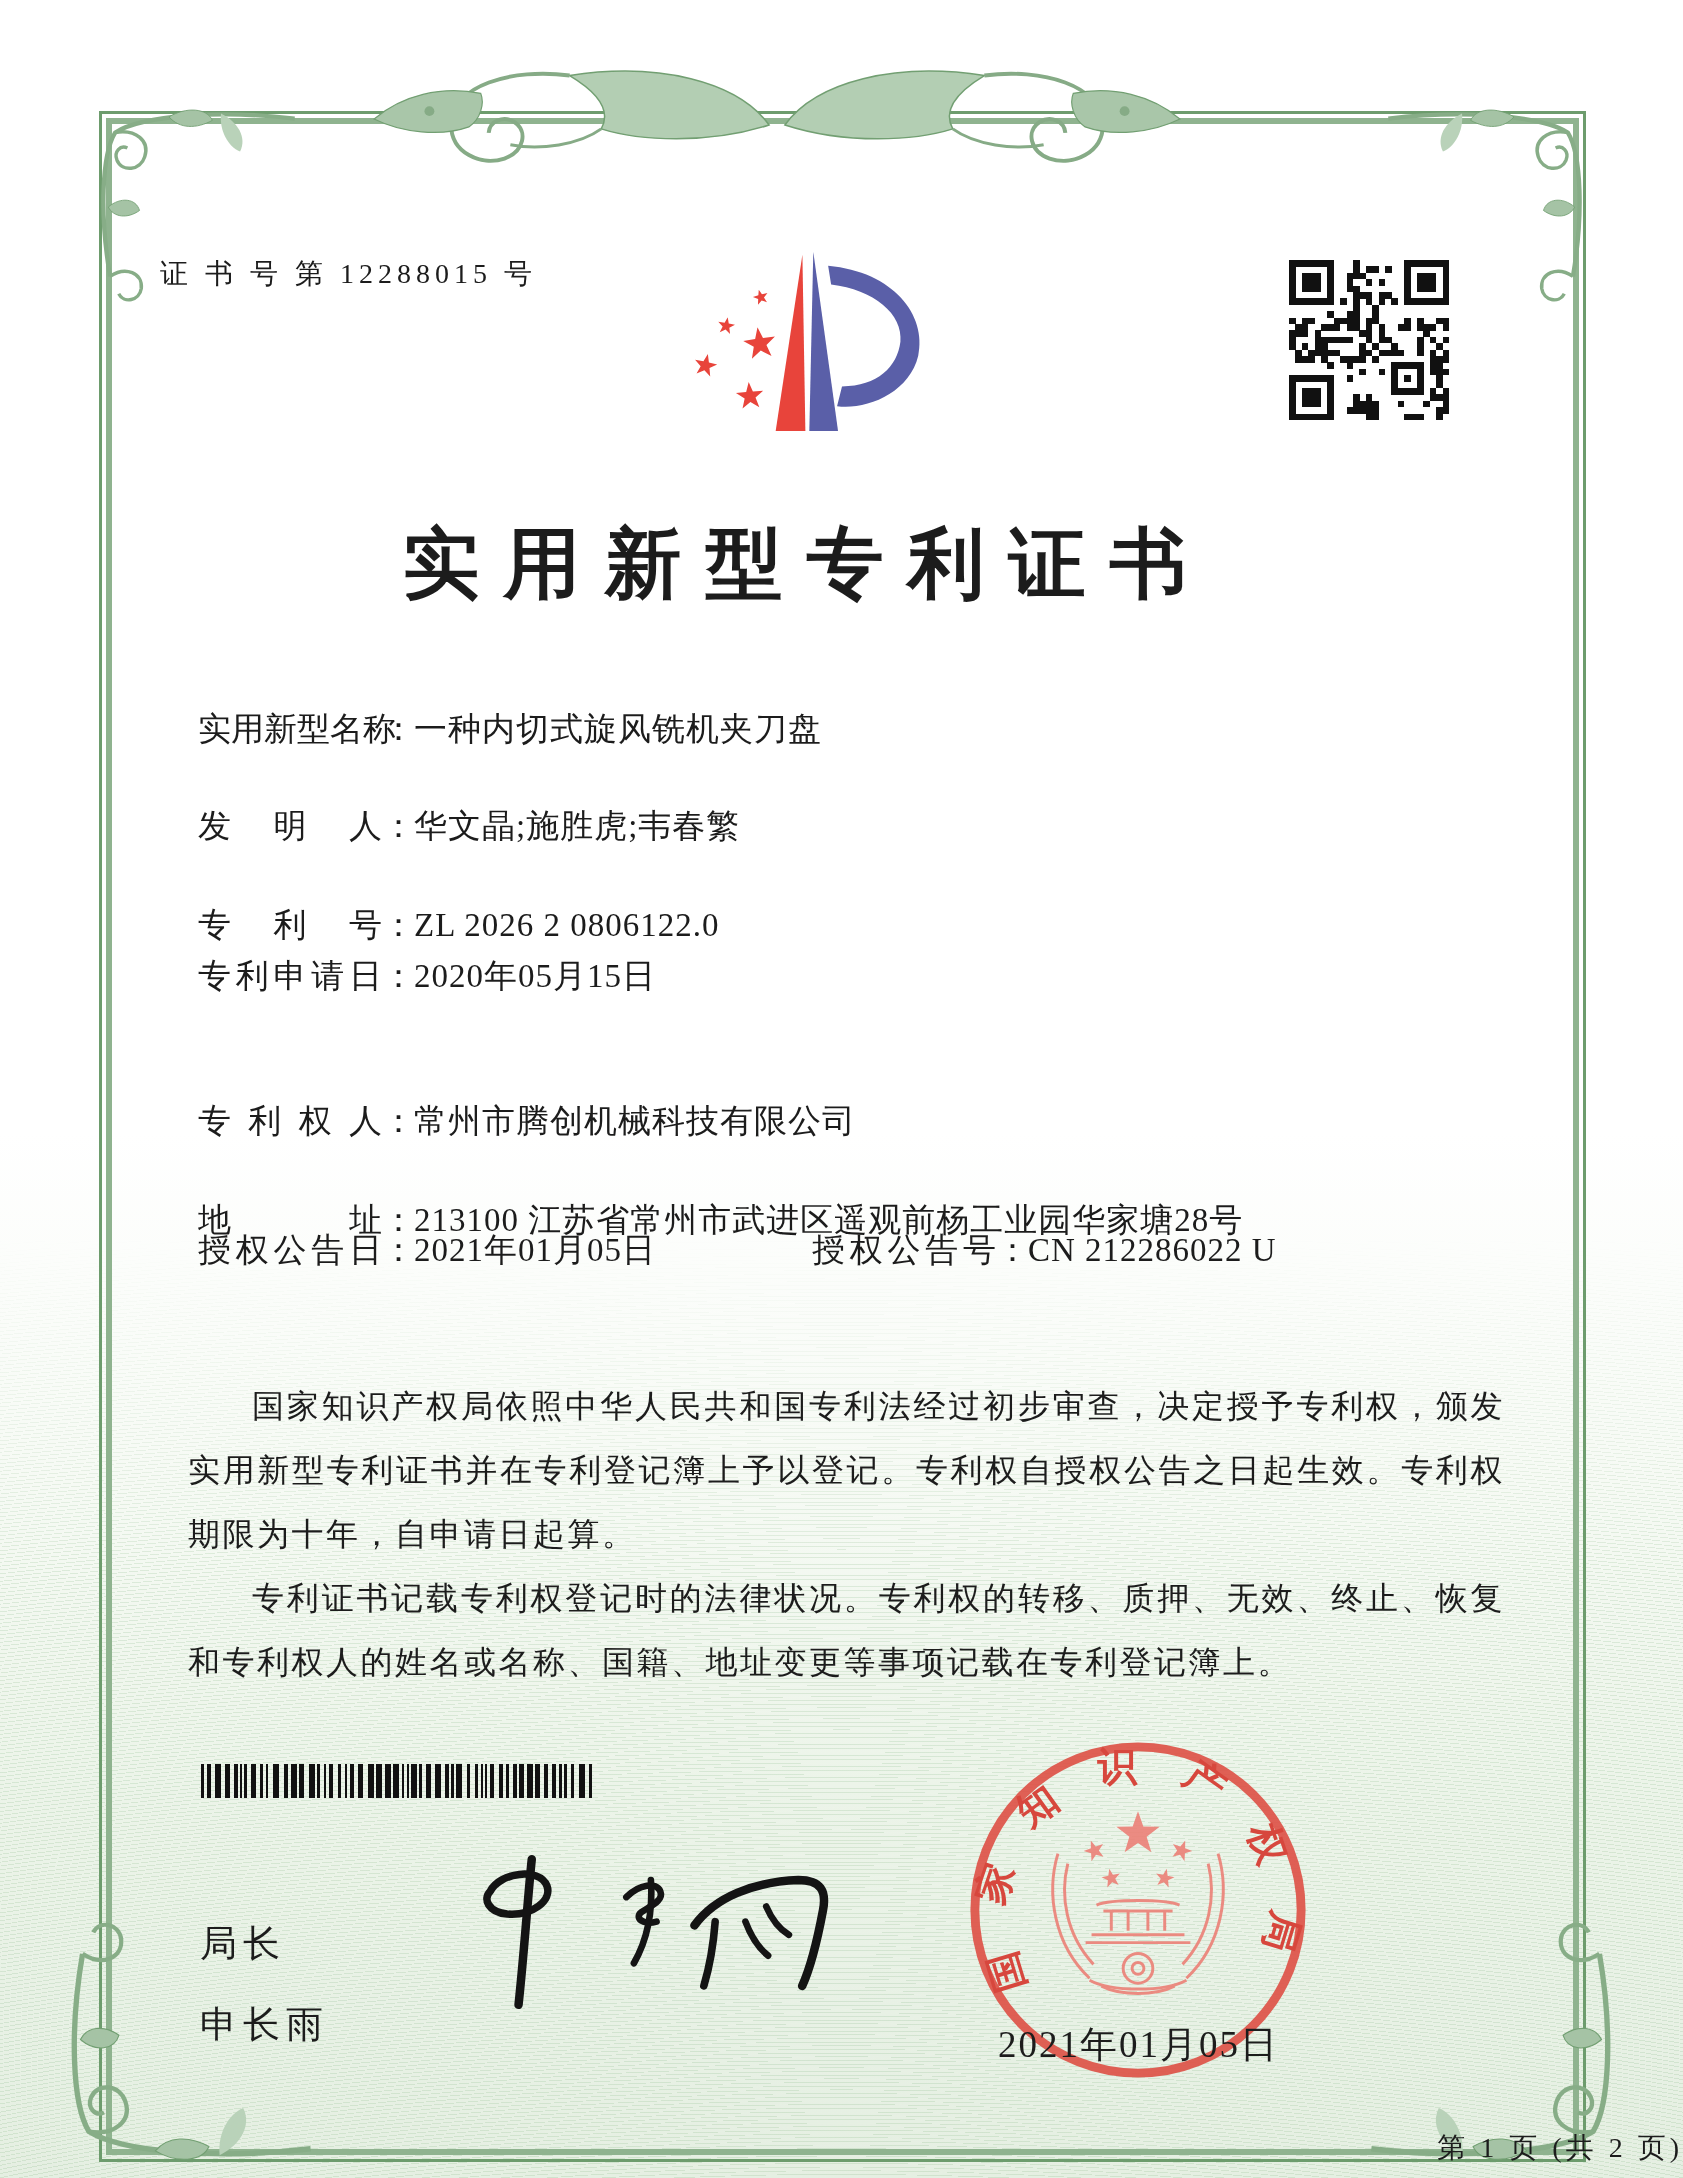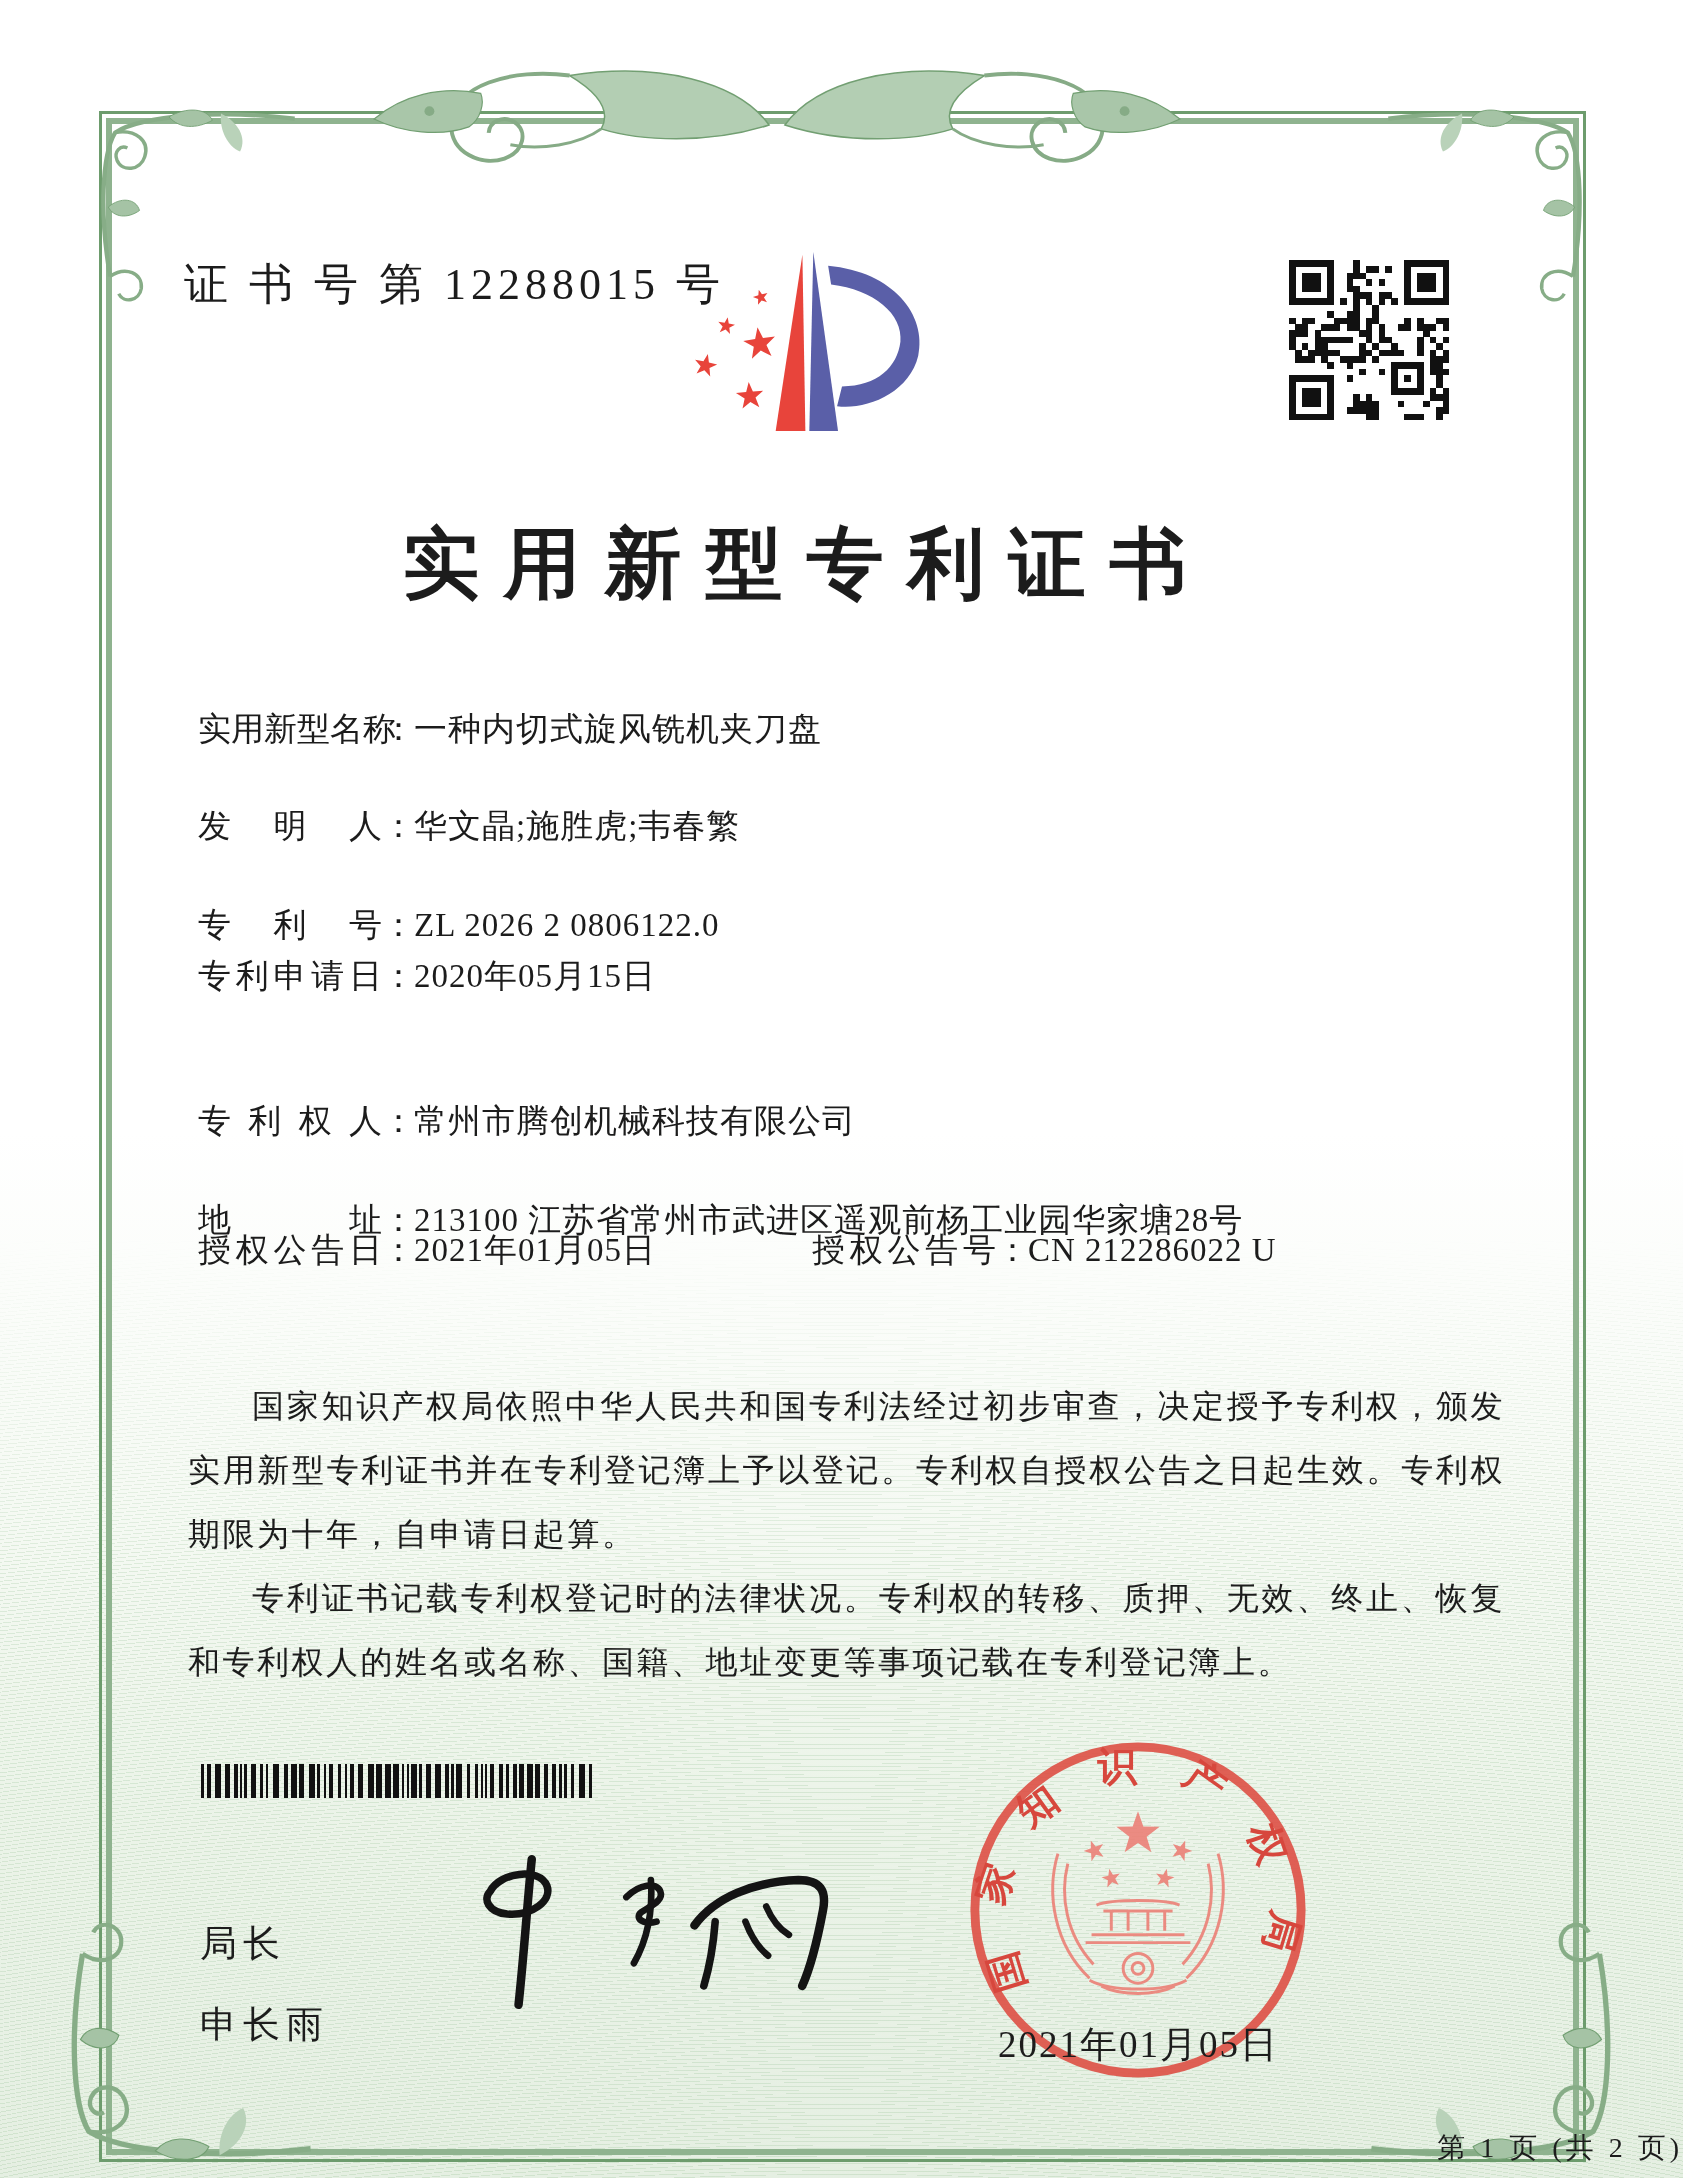--- a/index.html
+++ b/index.html
@@ -11,21 +11,21 @@
   
   .waves{position:absolute;left:0;right:0;top:1238px;bottom:0;pointer-events:none;
     background:repeating-radial-gradient(130% 95% at 50% 170%,rgba(125,178,125,.20) 0 2px,rgba(255,255,255,0) 2px 9px);
     -webkit-mask:linear-gradient(180deg,transparent 0,#000 35%);mask:linear-gradient(180deg,transparent 0,#000 35%);}
   
   .frame-outer{position:absolute;left:99px;right:97px;top:111px;bottom:16px;border:3px solid #6d9c6d;}
   .frame-inner{position:absolute;left:106px;right:104px;top:118px;bottom:23px;border:6px solid #8fb38f;}
   .ornament{position:absolute;pointer-events:none;}
   .title{position:absolute;left:149px;width:1267px;top:513px;text-align:center;
     font-size:77px;font-weight:700;letter-spacing:24px;padding-left:24px;white-space:nowrap;}
-  .certno{position:absolute;left:184px;top:255px;font-size:44px;letter-spacing:5px;white-space:nowrap;}
+  .certno{position:absolute;left:160px;top:255px;font-size:28px;letter-spacing:5px;white-space:nowrap;}
   .row{position:absolute;left:198px;width:1307px;font-size:33px;white-space:nowrap;}
   .flabel{display:inline-block;width:184px;text-align:justify;text-align-last:justify;-moz-text-align-last:justify;vertical-align:top;}
   .colon{display:inline-block;width:32px;}
   .fvalue{letter-spacing:1px;}
   .pair2{position:absolute;left:614px;top:0;}
   .paras{position:absolute;left:188px;width:1317px;top:1374px;font-size:32px;line-height:64px;
     text-align:justify;letter-spacing:2.5px;}
   .paras p{margin:0;text-indent:2em;}
   .officer{position:absolute;left:200px;font-size:37px;font-family:"Liberation Sans","DejaVu Sans",sans-serif;
     font-weight:500;letter-spacing:6px;white-space:nowrap;}

